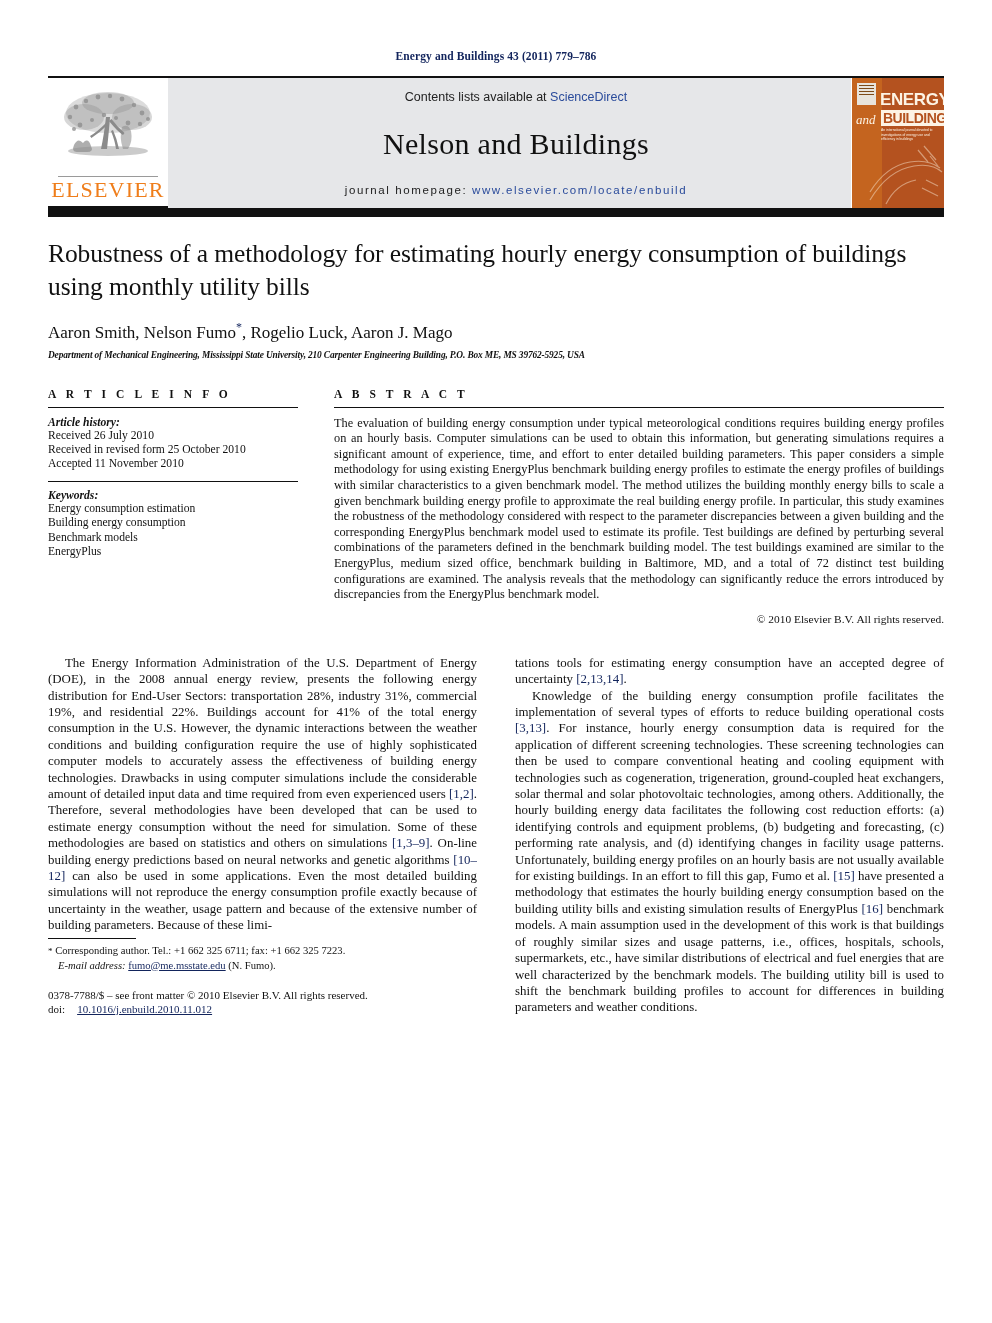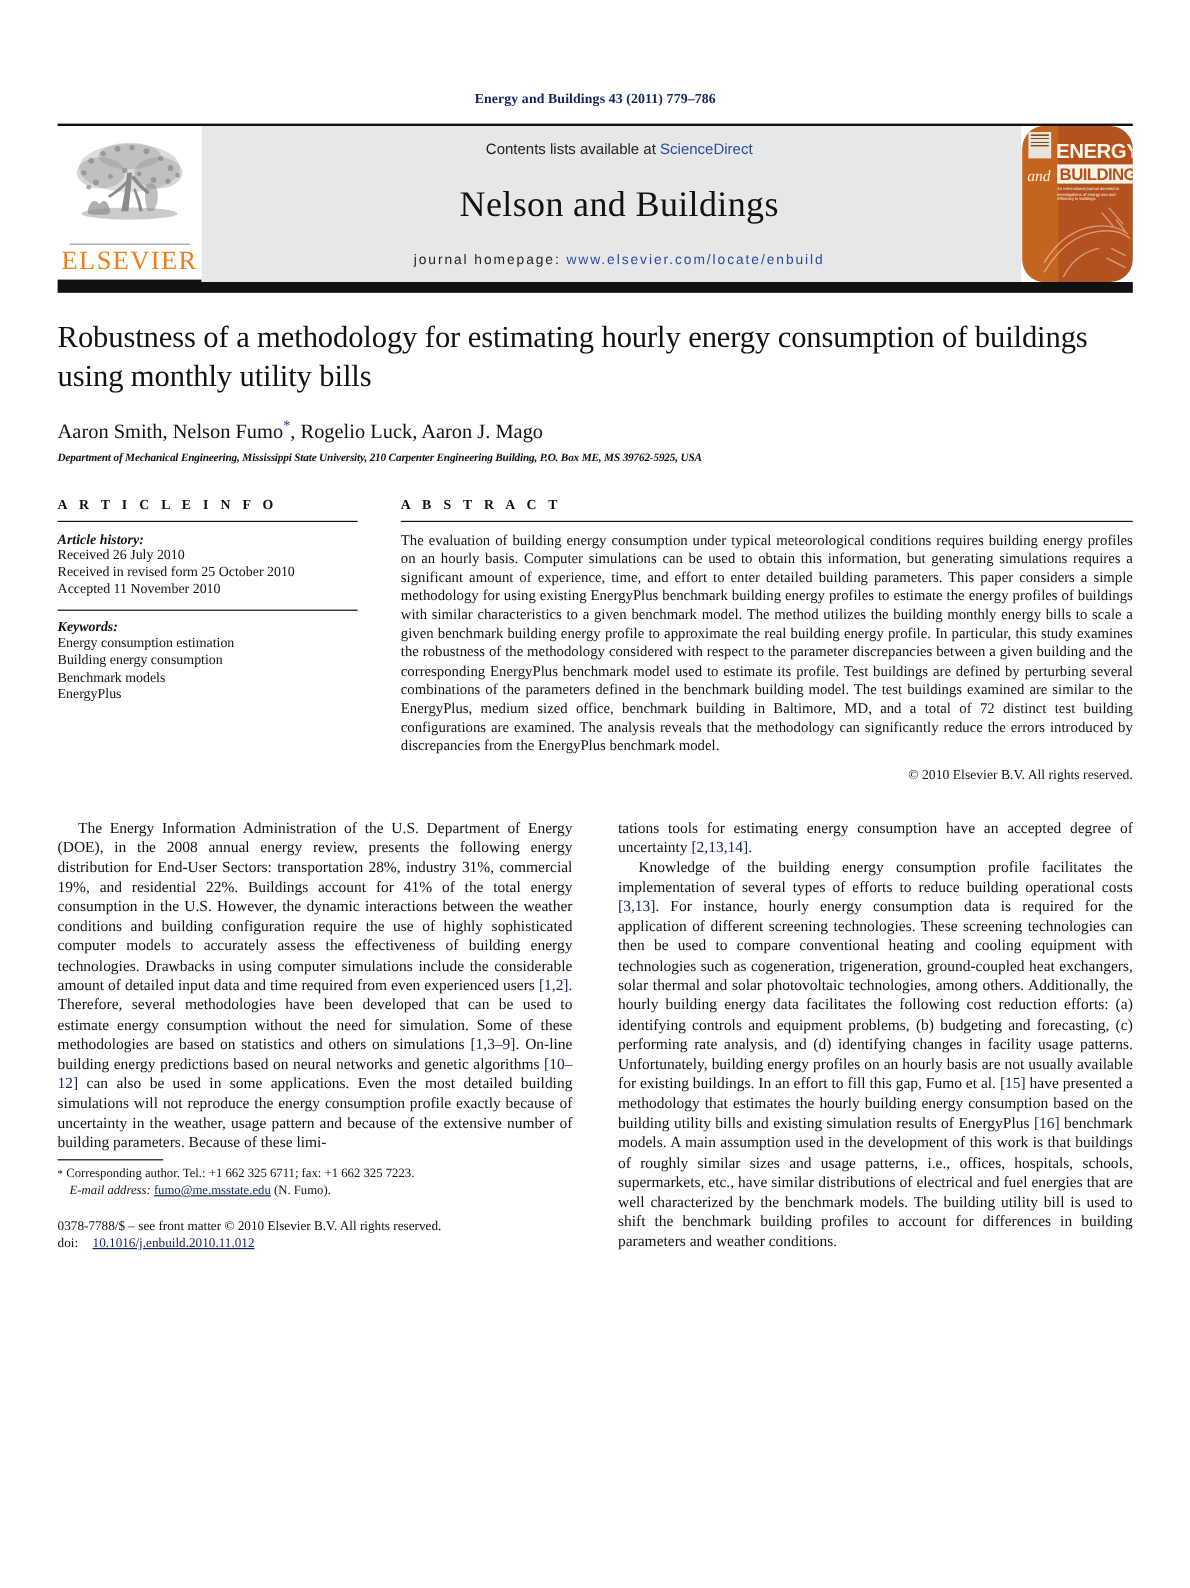--- a/index.html
+++ b/index.html
@@ -23,21 +23,21 @@
     padding: 0 48px;
   }
 
   
   .running-head {
     text-align: center;
     font-family: "Liberation Serif", serif;
     font-size: 11.5px;
     font-weight: bold;
     color: #12245c;
-    padding-top: 77px;
+    padding-top: 50px;
     letter-spacing: .1px;
   }
 
   
   .masthead {
     margin-top: 14px;
     display: flex;
     align-items: stretch;
     border-top: 2.5px solid #111;
     padding-top: 0;
@@ -111,21 +111,20 @@
     color: #2a4b9b;
   }
 
   .cover-thumb {
     width: 92px;
     flex: 0 0 92px;
     position: relative;
     background: #b4521f;
     overflow: hidden;
     border-left: 1px solid #fff;
-    border-radius: 19px;
   }
   .cover-left {
     position: absolute;
     left: 0; top: 0; bottom: 0;
     width: 30px;
     background: #c4641f;
   }
   .cover-badge {
     position: absolute;
     left: 5px; top: 5px;

